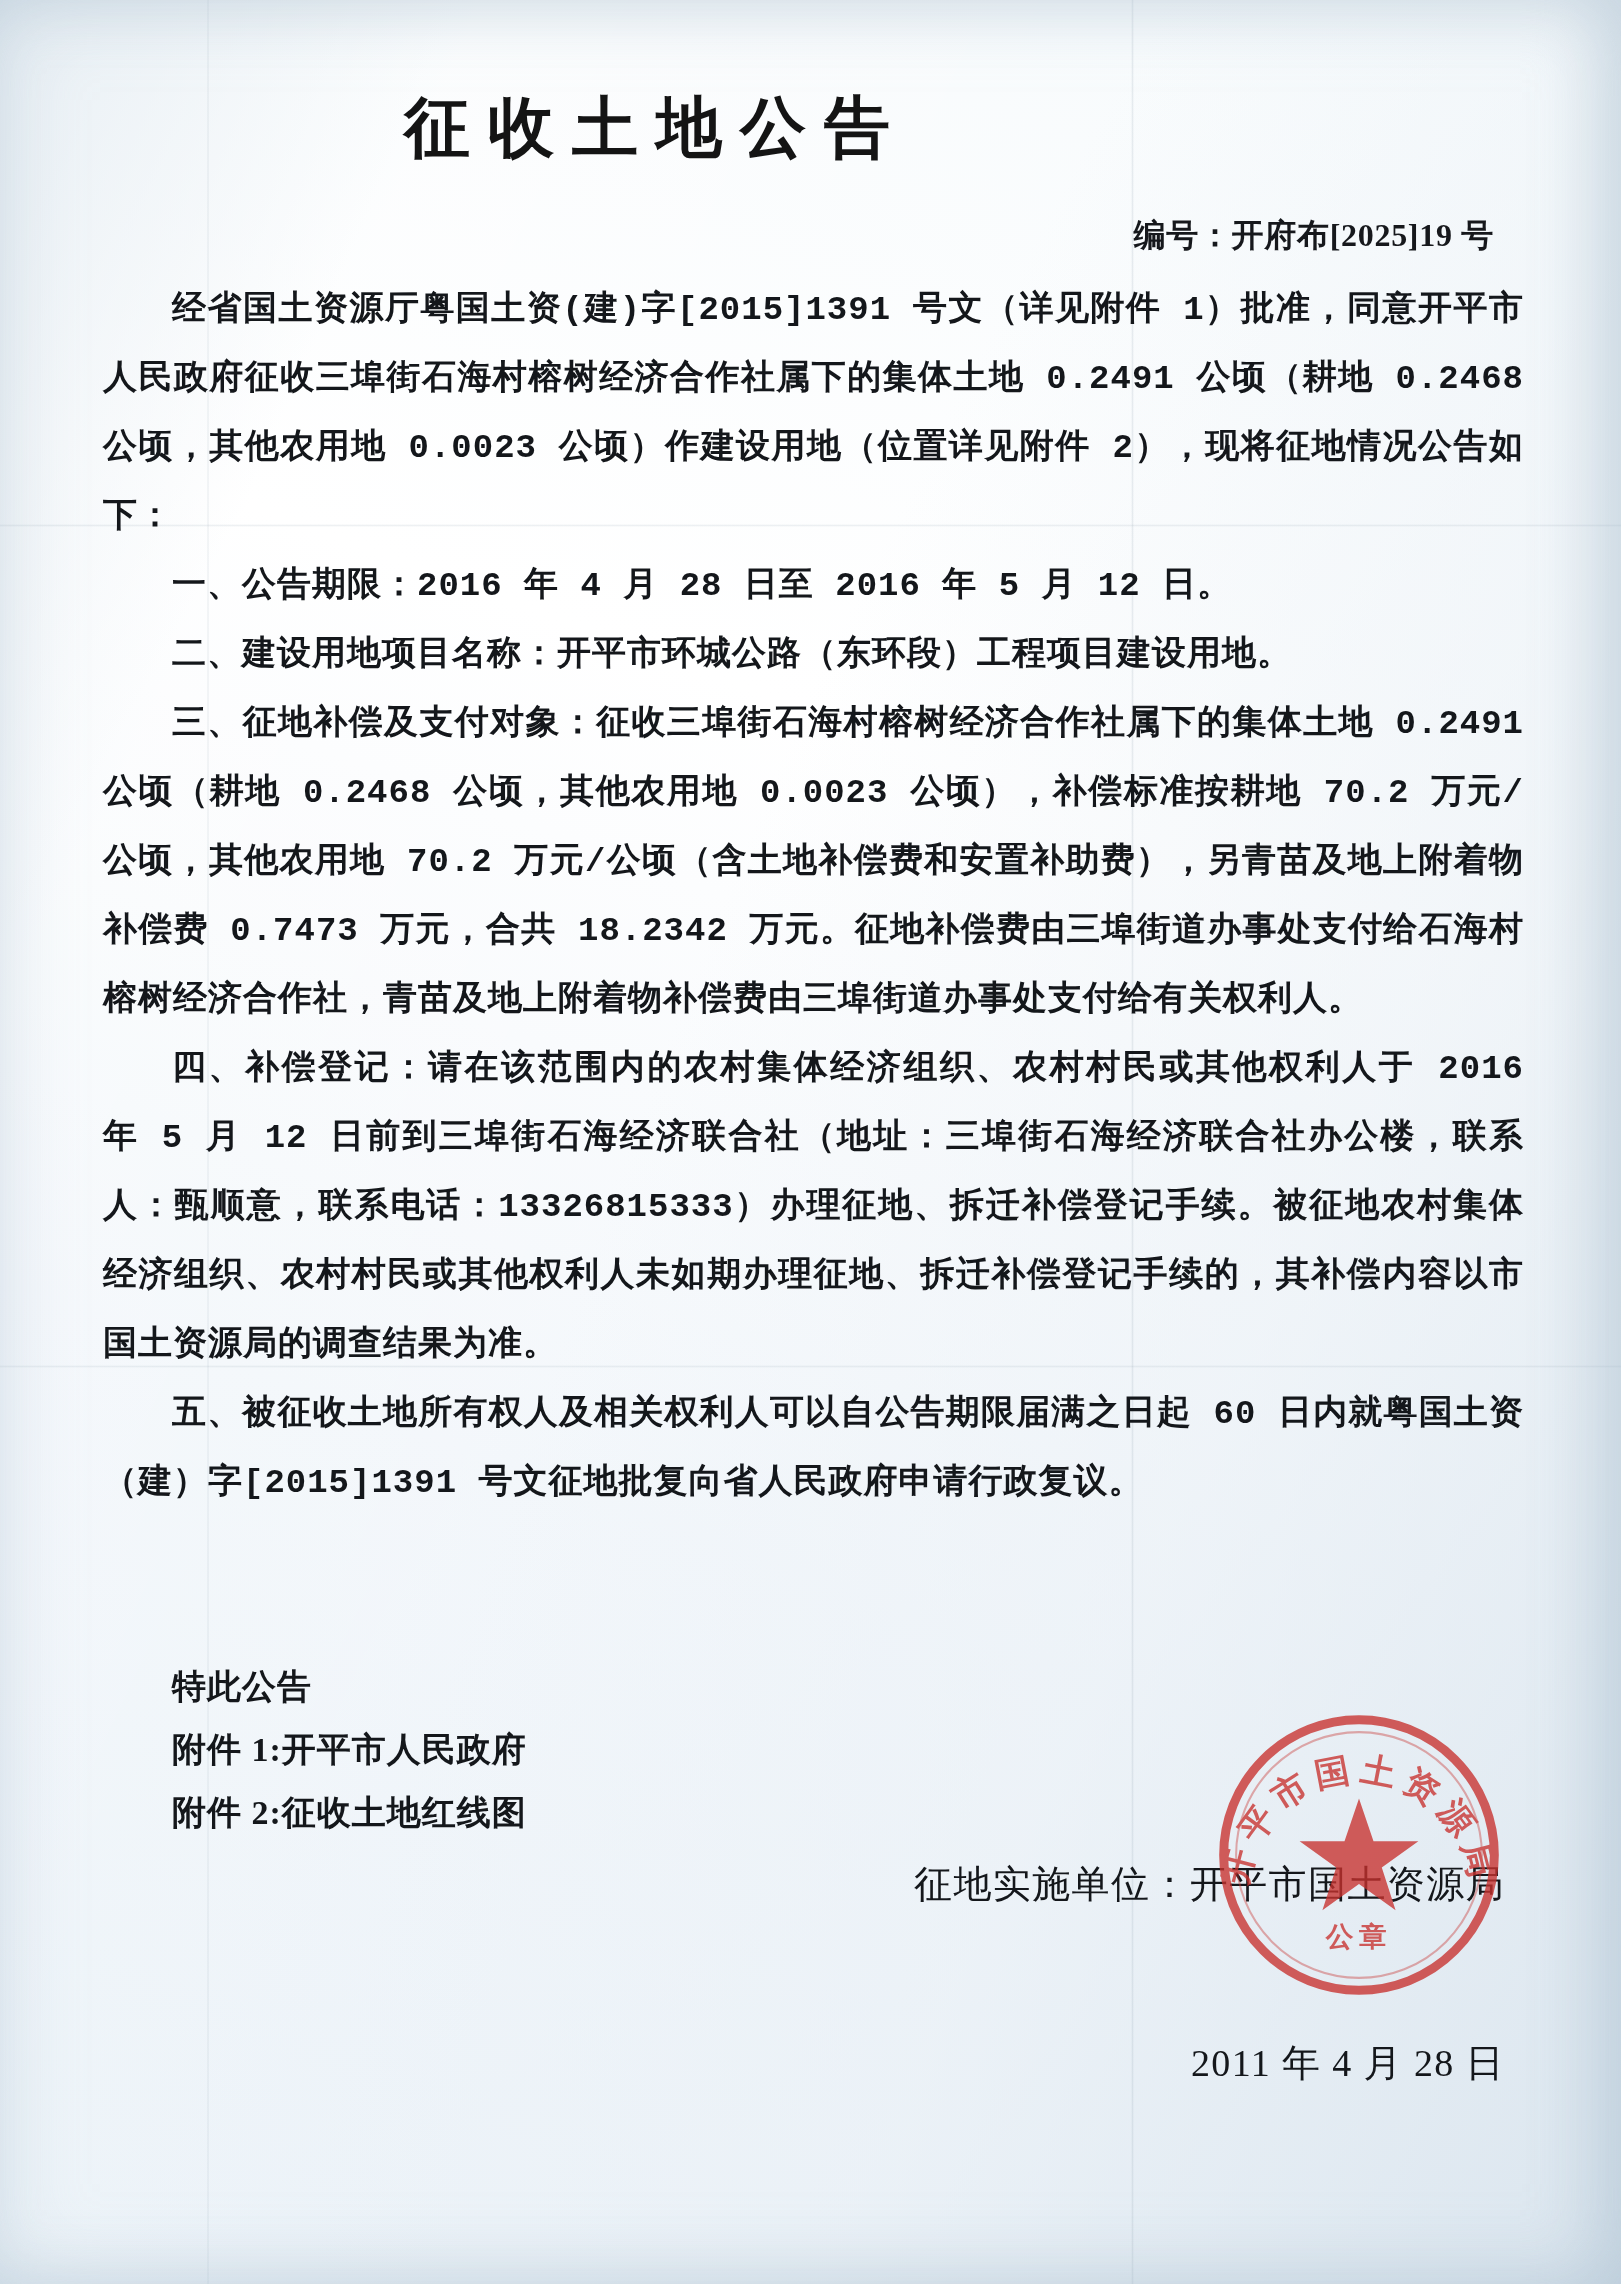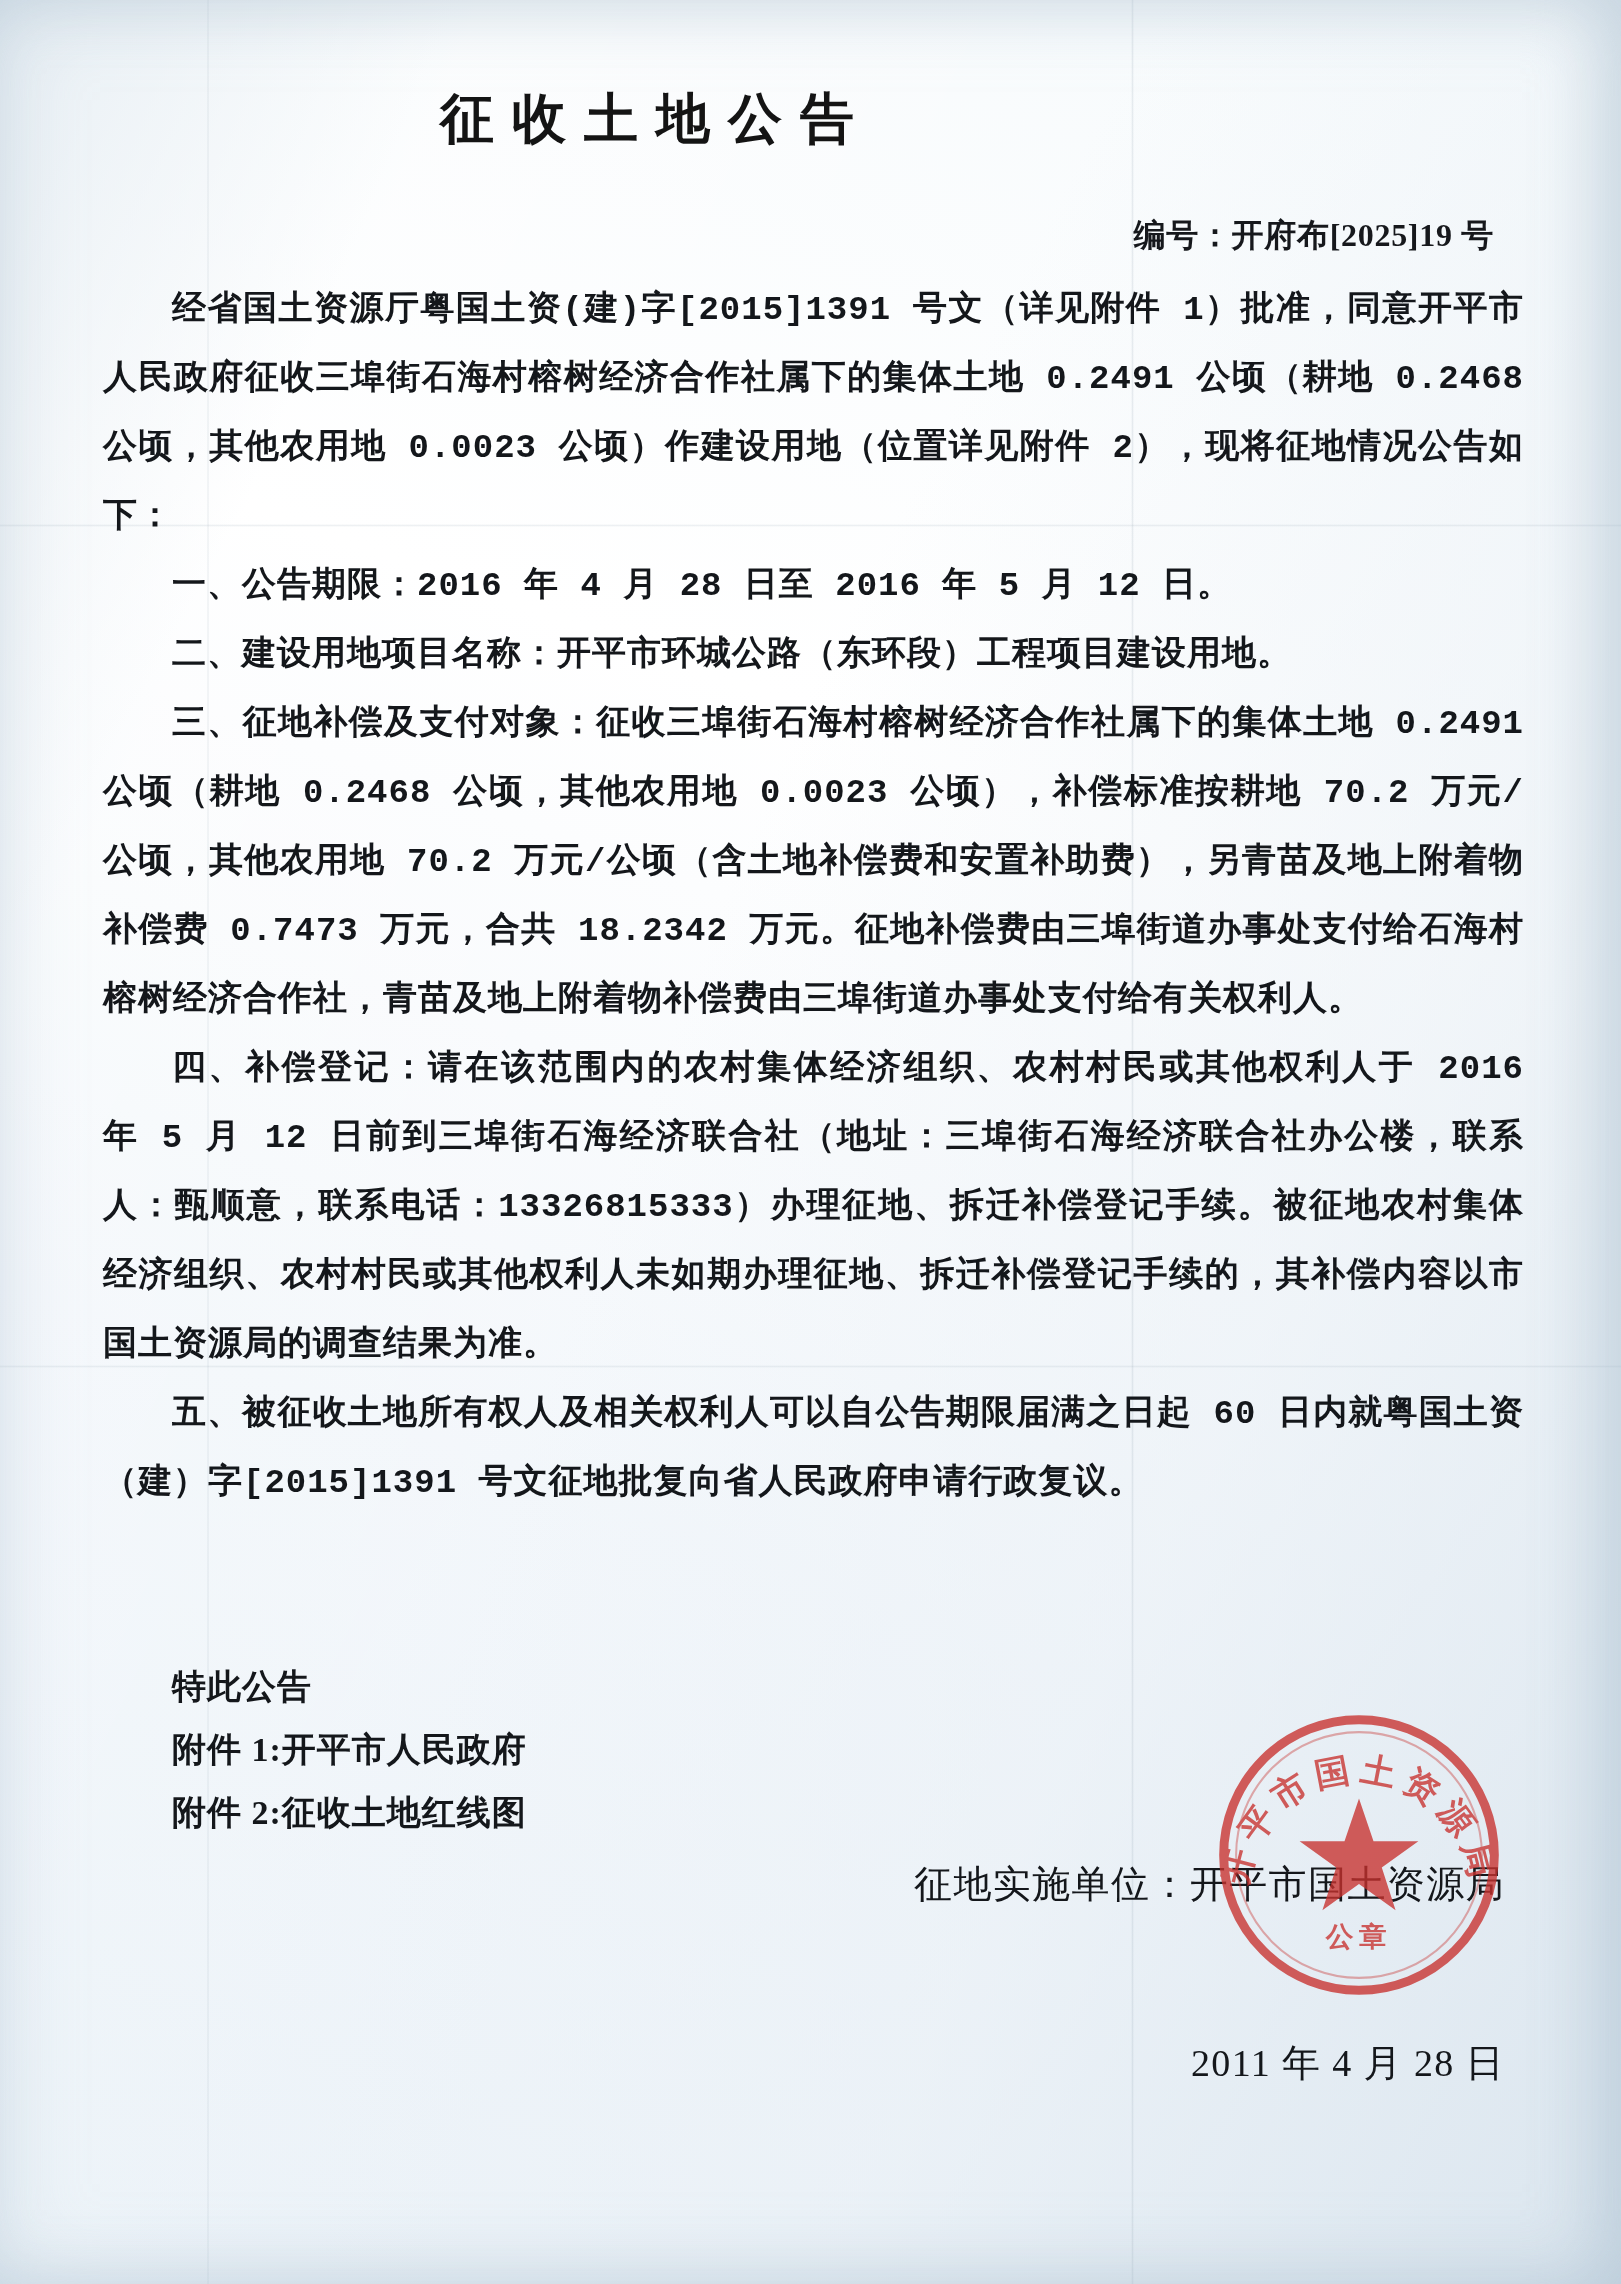--- a/index.html
+++ b/index.html
@@ -59,21 +59,21 @@
   }
 
   .title {
     position: absolute;
     left: 0;
     top: 83px;
     width: 1294px;
     text-align: center;
     font-family: "DejaVu Serif", "Liberation Serif", serif;
     font-weight: bold;
-    font-size: 54px;
+    font-size: 66px;
     letter-spacing: 18px;
     color: #141414;
     text-indent: 18px;
   }
 
   .doc-number {
     position: absolute;
     right: 128px;
     top: 214px;
     font-size: 32px;

